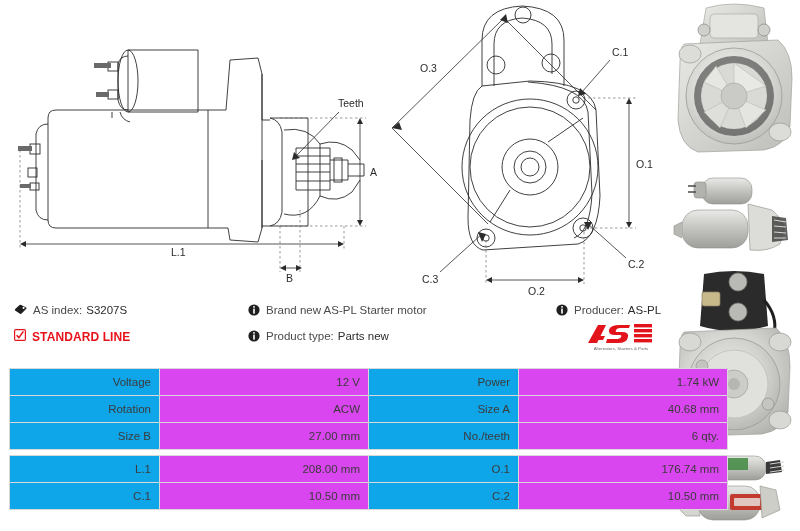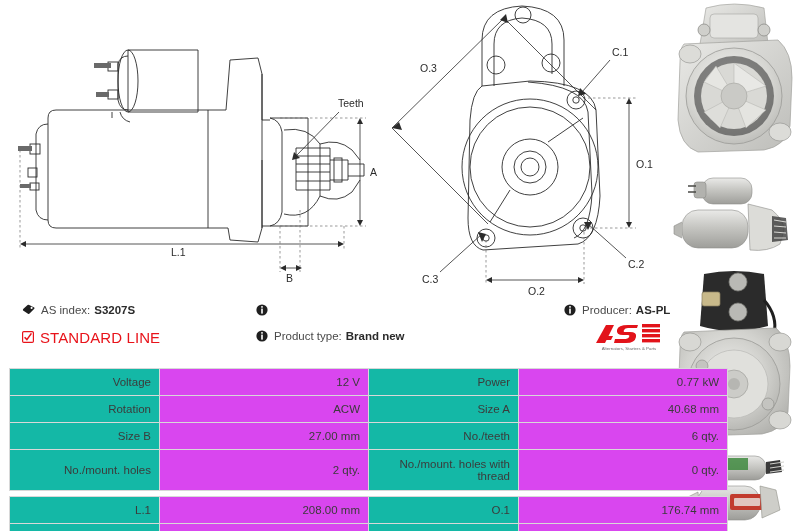--- a/index.html
+++ b/index.html
@@ -55,21 +55,21 @@
   }
   .photo svg { display:block; }
   .ph1 { top: 0;   height: 172px; }
   .ph2 { top: 172px; height: 98px; }
   .ph3 { top: 270px; height: 180px; }
   .ph4 { top: 450px; height: 81px; }
 
   
   .info {
     position: absolute;
-    left: 8px; top: 303px;
+    left: 0; top: 303px;
     width: 668px;
     height: 62px;
   }
   .info-col { position: absolute; top: 0; }
   .col-a { left: 14px; width: 230px; }
   .col-b { left: 248px; width: 300px; }
   .col-c { left: 556px; width: 112px; }
 
   .info-line {
     display: flex;
@@ -80,27 +80,27 @@
     margin-bottom: 11px;
     white-space: nowrap;
   }
   .info-line .ico {
     flex: 0 0 auto;
     margin-right: 6px;
     position: relative;
     top: 1px;
   }
   .info-line .txt { color: #4a4a4a; }
-  .info-line .val { font-weight: bold; color: #2b2b2b; }
+  .info-line .val { font-weight: normal; color: #2b2b2b; }
 
   .std-line {
     display: flex;
     align-items: center;
-    font-size: 15px;
-    font-weight: normal;
+    font-size: 12px;
+    font-weight: bold;
     color: #e8131a;
     letter-spacing: .1px;
     white-space: nowrap;
   }
   .std-line .ico { margin-right: 6px; position: relative; top: 0px; }
 
   .producer-row { justify-content: flex-start; }
   .col-c .info-line { margin-bottom: 4px; }
 
   .aslogo {
@@ -120,21 +120,21 @@
     font-size: 11.5px;
     table-layout: fixed;
   }
   .spec-table td {
     border: 1px solid #d8d8d8;
     padding: 5px 8px;
     height: 16px;
     vertical-align: middle;
   }
   .spec-table td.lbl {
-    background: #14b8a6;
+    background: #0ea5e9;
     text-align: right;
     color: #3b3b3b;
     width: 133px;
   }
   .spec-table td.val {
     background: #d946ef;
     text-align: right;
     color: #3b3b3b;
     width: 192px;
   }
@@ -459,31 +459,32 @@
 
     <div class="info-col col-b">
       <div class="info-line">
         <span class="ico">
           <svg width="12" height="12" viewBox="0 0 12 12">
             <circle cx="6" cy="6" r="5.6" fill="#1f1f1f"></circle>
             <rect x="5.2" y="2.1" width="1.6" height="1.6" fill="#ffffff"></rect>
             <rect x="5.2" y="4.6" width="1.6" height="5.0" fill="#ffffff"></rect>
           </svg>
         </span>
+        <span class="txt">Brand new AS-PL Starter motor</span>
       </div>
       <div class="info-line">
         <span class="ico">
           <svg width="12" height="12" viewBox="0 0 12 12">
             <circle cx="6" cy="6" r="5.6" fill="#1f1f1f"></circle>
             <rect x="5.2" y="2.1" width="1.6" height="1.6" fill="#ffffff"></rect>
             <rect x="5.2" y="4.6" width="1.6" height="5.0" fill="#ffffff"></rect>
           </svg>
         </span>
         <span class="txt">Product type:</span>
-        <span class="val" style="margin-left:4px">Brand new</span>
+        <span class="val" style="margin-left:4px">Parts new</span>
       </div>
     </div>
 
     <div class="info-col col-c">
       <div class="info-line producer-row">
         <span class="ico">
           <svg width="12" height="12" viewBox="0 0 12 12">
             <circle cx="6" cy="6" r="5.6" fill="#1f1f1f"></circle>
             <rect x="5.2" y="2.1" width="1.6" height="1.6" fill="#ffffff"></rect>
             <rect x="5.2" y="4.6" width="1.6" height="5.0" fill="#ffffff"></rect>
@@ -508,39 +509,33 @@
       </div>
     </div>
   </div>
 
   <table class="spec-table">
     <tbody>
       <tr>
         <td class="lbl">Voltage</td>
         <td class="val">12 V</td>
         <td class="lbl">Power</td>
-        <td class="val">0.77 kW</td>
+        <td class="val">1.74 kW</td>
       </tr>
       <tr>
         <td class="lbl">Rotation</td>
         <td class="val">ACW</td>
         <td class="lbl">Size A</td>
         <td class="val">40.68 mm</td>
       </tr>
       <tr>
         <td class="lbl">Size B</td>
         <td class="val">27.00 mm</td>
         <td class="lbl">No./teeth</td>
         <td class="val">6 qty.</td>
-      </tr>
-      <tr class="tall">
-        <td class="lbl">No./mount. holes</td>
-        <td class="val">2 qty.</td>
-        <td class="lbl">No./mount. holes with thread</td>
-        <td class="val">0 qty.</td>
       </tr>
       <tr class="gap-row">
         <td></td>
           <td></td>
         <td></td>
           <td></td>
       </tr>
       <tr>
         <td class="lbl">L.1</td>
         <td class="val">208.00 mm</td>

